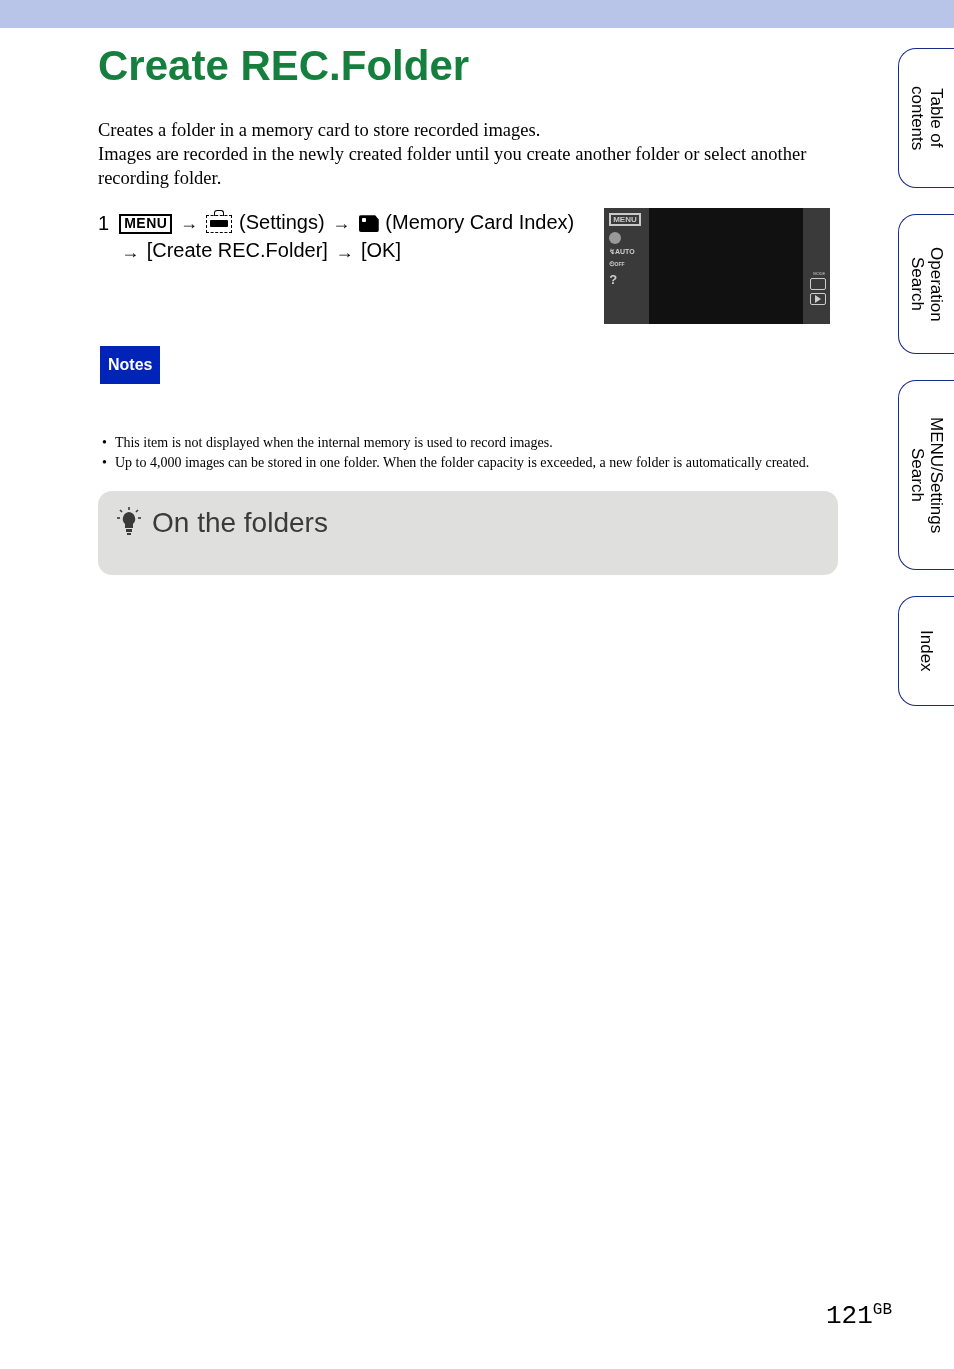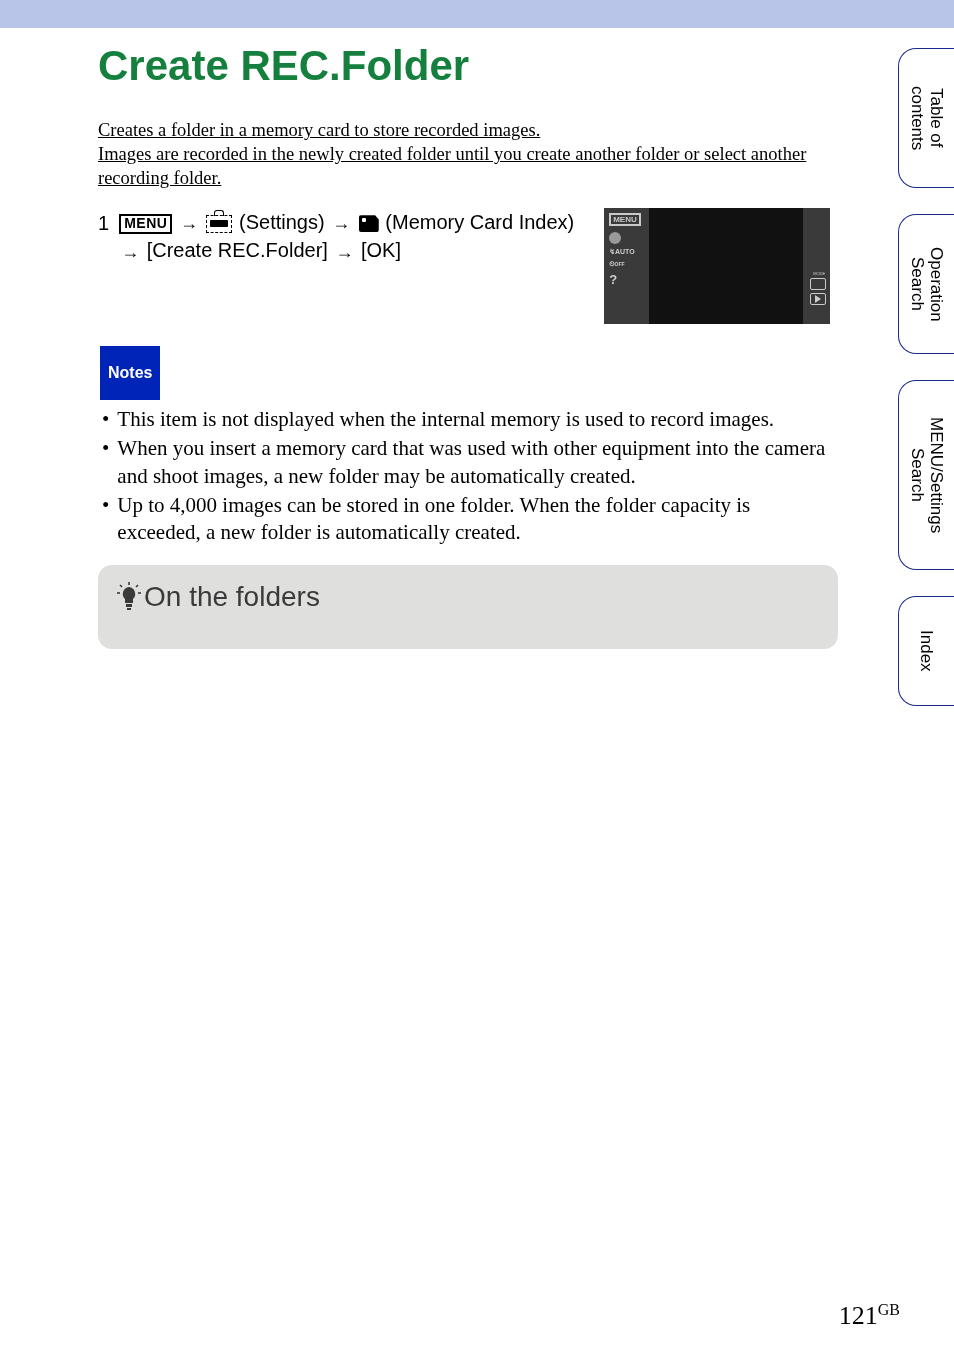--- a/index.html
+++ b/index.html
@@ -156,50 +156,51 @@
     .thumb-play::after { content: ""; border-left: 6px solid #ccc; border-top: 4px solid transparent; border-bottom: 4px solid transparent; }
 
     .notes-section { margin-top: 22px; }
     .notes-label {
       display: inline-block;
       background: #0023b8;
       color: #fff;
       font-family: Arial, Helvetica, sans-serif;
       font-size: 16px;
       font-weight: bold;
-      padding: 18px 8px;
+      padding: 10px 8px;
       margin-bottom: 6px;
       margin-left: 2px;
     }
     .notes-list {
       list-style: none;
-      font-size: 21px;
+      font-size: 14px;
       line-height: 1.3;
       width: 740px;
+      margin-top: 44px;
     }
     .notes-list li {
       display: flex;
       margin-bottom: 2px;
     }
     .notes-list li::before {
       content: "•";
       margin: 0 8px 0 4px;
     }
 
     .tip-box {
       margin-top: 18px;
       width: 740px;
       background: #dfdfde;
       border-radius: 14px;
       padding: 16px 18px 22px 18px;
     }
     .tip-header {
       display: flex;
-      align-items: center;
-      gap: 2px;
+      align-items: flex-start;
+      gap: 10px;
       margin-bottom: 14px;
     }
     .bulb-icon {
       width: 26px;
       height: 30px;
       position: relative;
       flex-shrink: 0;
     }
     .bulb-icon svg { display: block; }
     .tip-title {
@@ -242,39 +243,39 @@
       white-space: pre-line;
     }
     .tab-1 { height: 140px; }
     .tab-2 { height: 140px; }
     .tab-3 { height: 190px; }
     .tab-4 { height: 110px; }
 
     .page-footer {
       position: absolute;
       bottom: 38px;
-      right: 54px;
-      font-family: Liberation Serif, serif;
+      right: 62px;
+      font-family: Liberation Mono, monospace;
       font-size: 26px;
     }
     .page-footer .gb {
       font-size: 16px;
       vertical-align: text-top;
     }
   </style>
 </head>
 <body>
 
 <div class="top-bar"></div>
 
 <div class="content">
 
   <h1 class="page-title">Create REC.Folder</h1>
 
-  <p class="intro-text" style="white-space: pre-line; text-decoration: underline;">Creates a folder in a memory card to store recorded images.
+  <p class="intro-text" style="white-space: pre-line;">Creates a folder in a memory card to store recorded images.
 Images are recorded in the newly created folder until you create another folder or select another recording folder.</p>
 
   <div class="step-row">
     <div class="step-num">1</div>
     <div class="step-body">
       <span class="menu-box">MENU</span>
       <span class="arrow">→</span>
       <span class="toolbox-icon"></span><span> (Settings) </span><span class="arrow">→</span>
       <span class="card-icon"></span><span> (Memory Card Index) </span><span class="arrow">→</span><span> [Create REC.Folder] </span><span class="arrow">→</span><span> [OK]</span>
     </div>
@@ -293,23 +294,20 @@
     </div>
   </div>
 
   <div class="notes-section">
     <div class="notes-label">Notes</div>
     <ul class="notes-list">
       <li>
           <span>This item is not displayed when the internal memory is used to record images.</span>
         </li>
       <li>
-          <span>When you insert a memory card that was used with other equipment into the camera and shoot images, a new folder may be automatically created.</span>
-        </li>
-      <li>
           <span>Up to 4,000 images can be stored in one folder. When the folder capacity is exceeded, a new folder is automatically created.</span>
         </li>
     </ul>
   </div>
 
   <div class="tip-box">
     <div class="tip-header">
       <span class="bulb-icon">
         <svg viewBox="0 0 26 30" width="26" height="30">
           <g stroke="#3a3a3a" stroke-width="1.6" fill="none">

